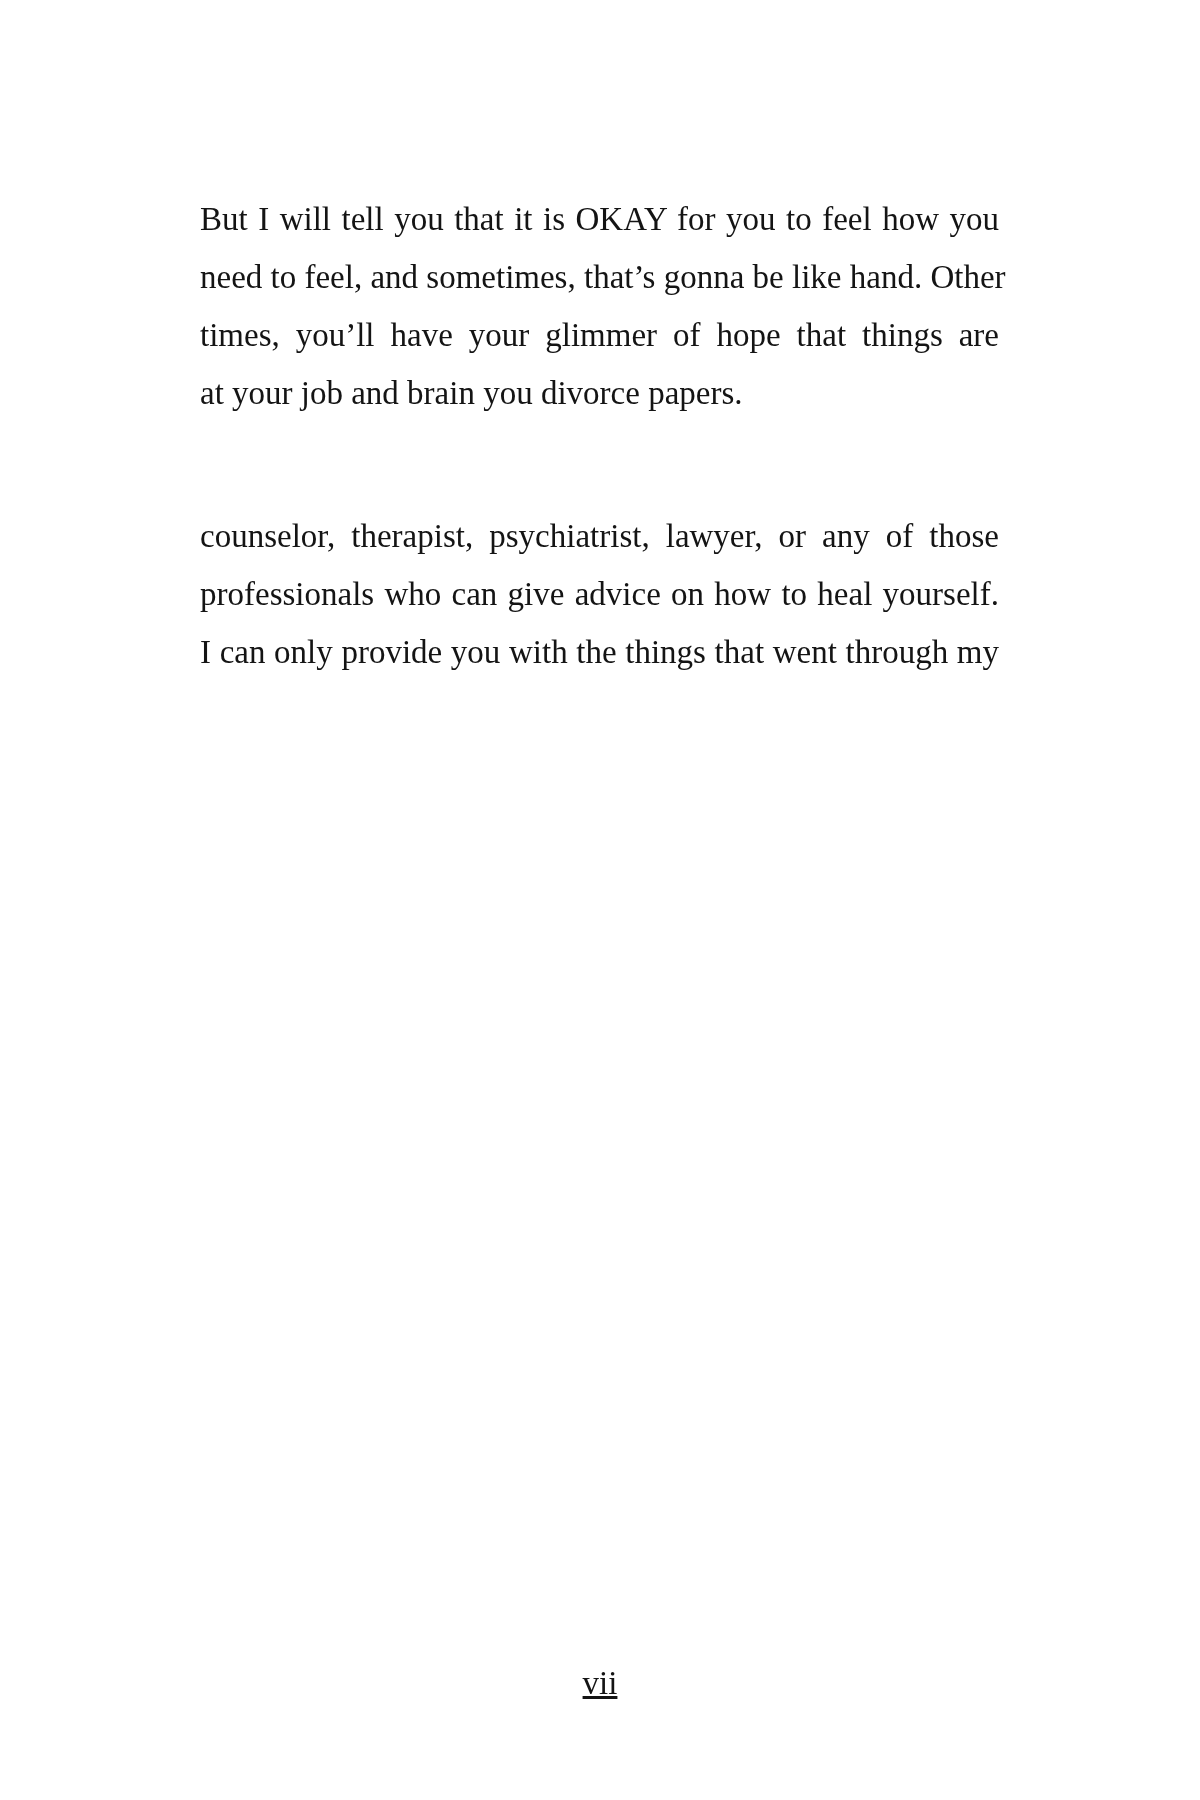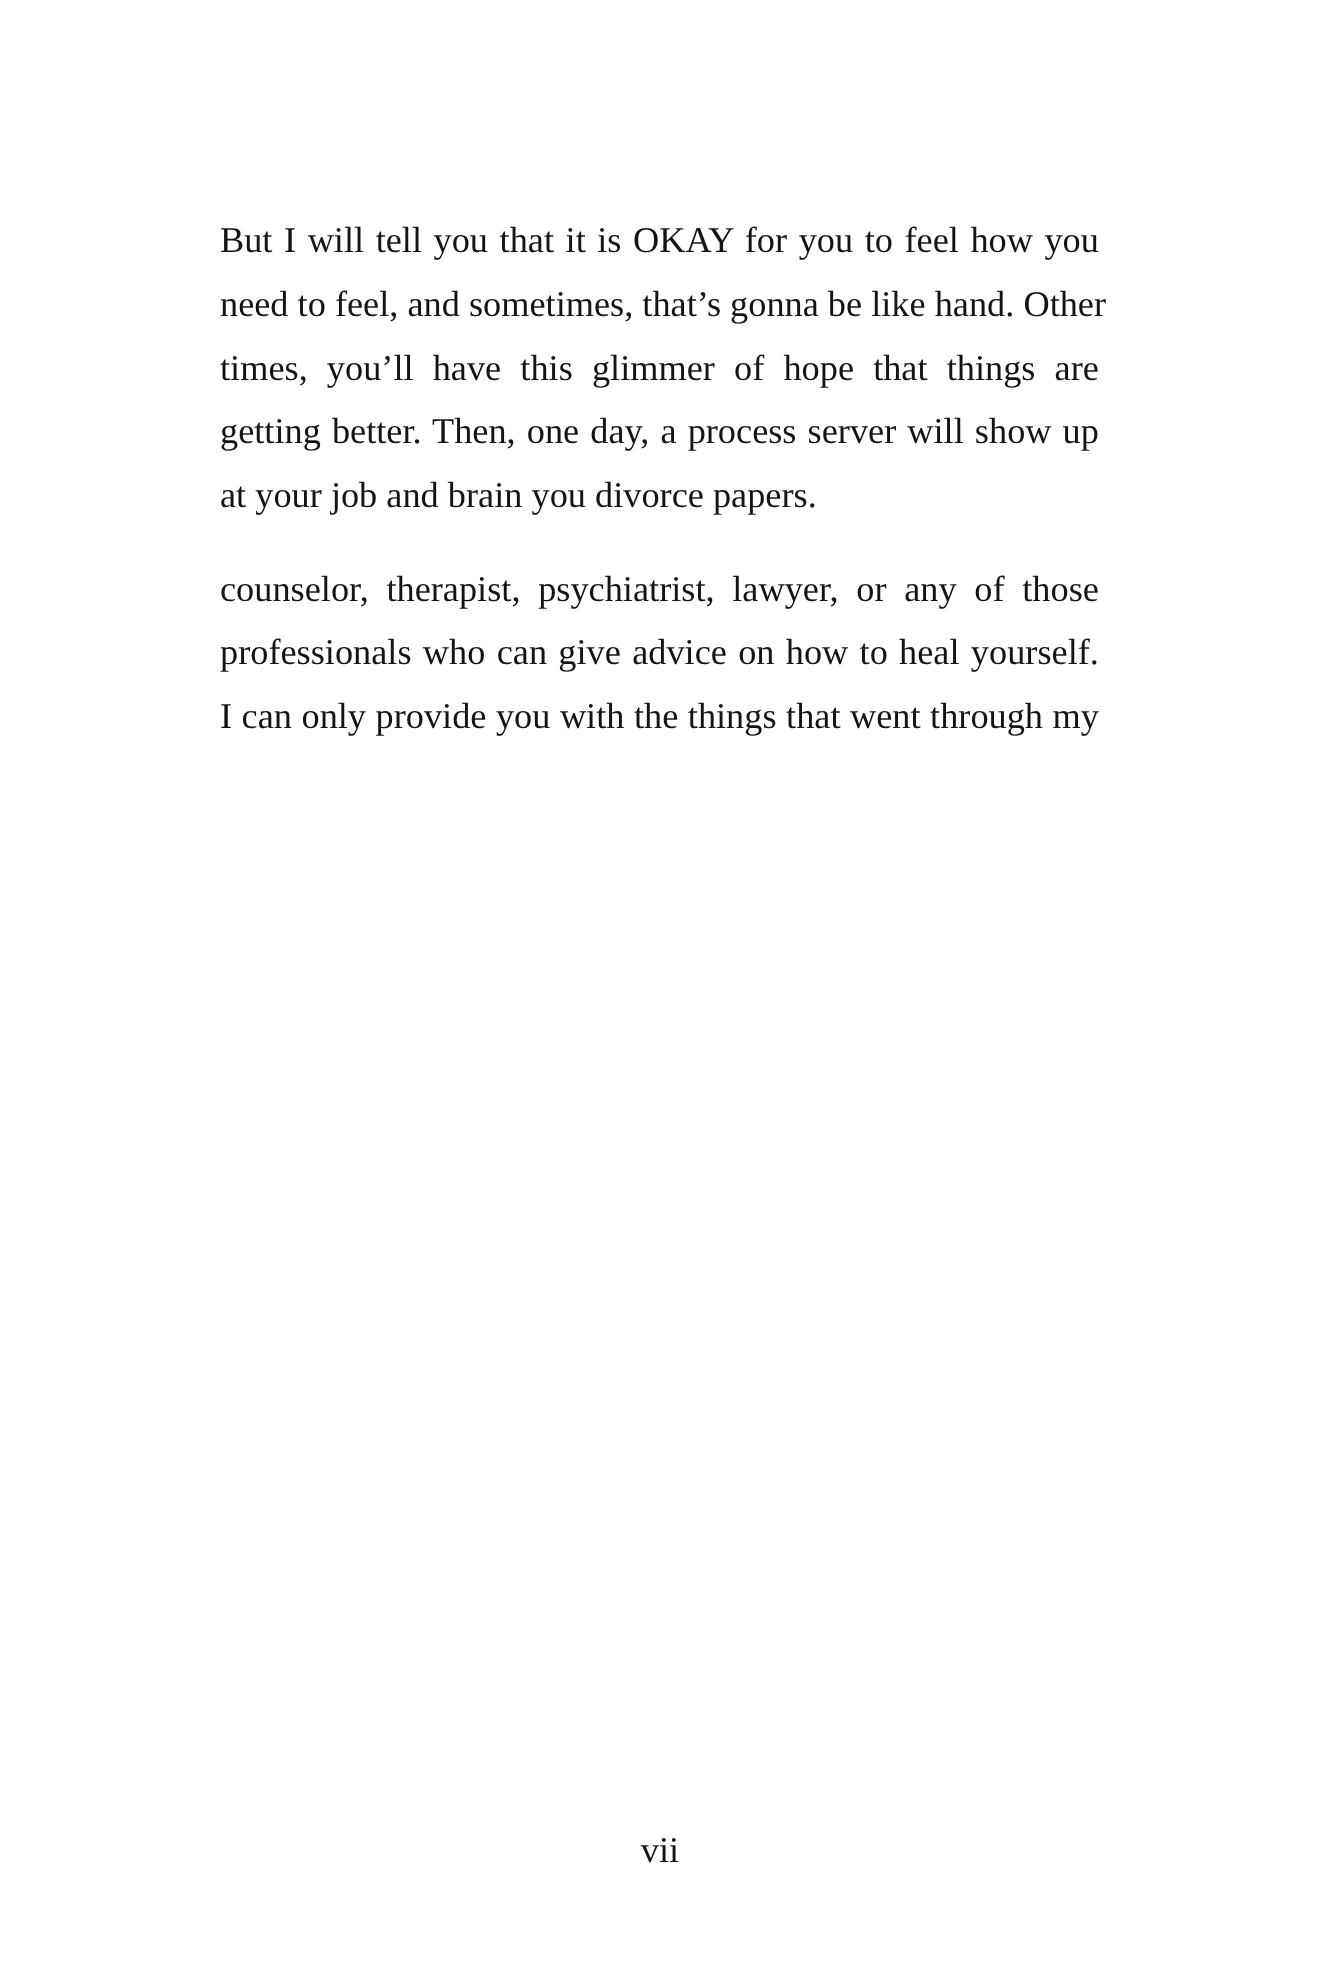--- a/index.html
+++ b/index.html
@@ -42,32 +42,32 @@
     #para1 { top: 190px; }
     #para2 { top: 507px; }
     .page-number {
       position: absolute;
       left: 0;
       width: 1200px;
       top: 1663px;
       text-align: center;
       font-size: 33px;
       line-height: 40px;
+      text-decoration: underline;
     }
   </style>
 </head>
 <body>
 
 <div class="page">
 
   <div class="body-text" id="para1">
     <span class="line">But I will tell you that it is OKAY for you to feel how you</span>
     <span class="line">need to feel, and sometimes, that’s gonna be like hand. Other</span>
-    <span class="line">times, you’ll have this glimmer of hope that things are</span>
-    <span class="line">getting better. Then, one day, a process server will show up</span>
+    <span class="line">times, you’ll have your glimmer of hope that things are</span>
     <span class="line last">at your job and brain you divorce papers.</span>
   </div>
 
   <div class="body-text" id="para2">
     <span class="line">counselor, therapist, psychiatrist, lawyer, or any of those</span>
     <span class="line">professionals who can give advice on how to heal yourself.</span>
     <span class="line">I can only provide you with the things that went through my</span>
   </div>
 
   <div class="page-number">vii</div>

